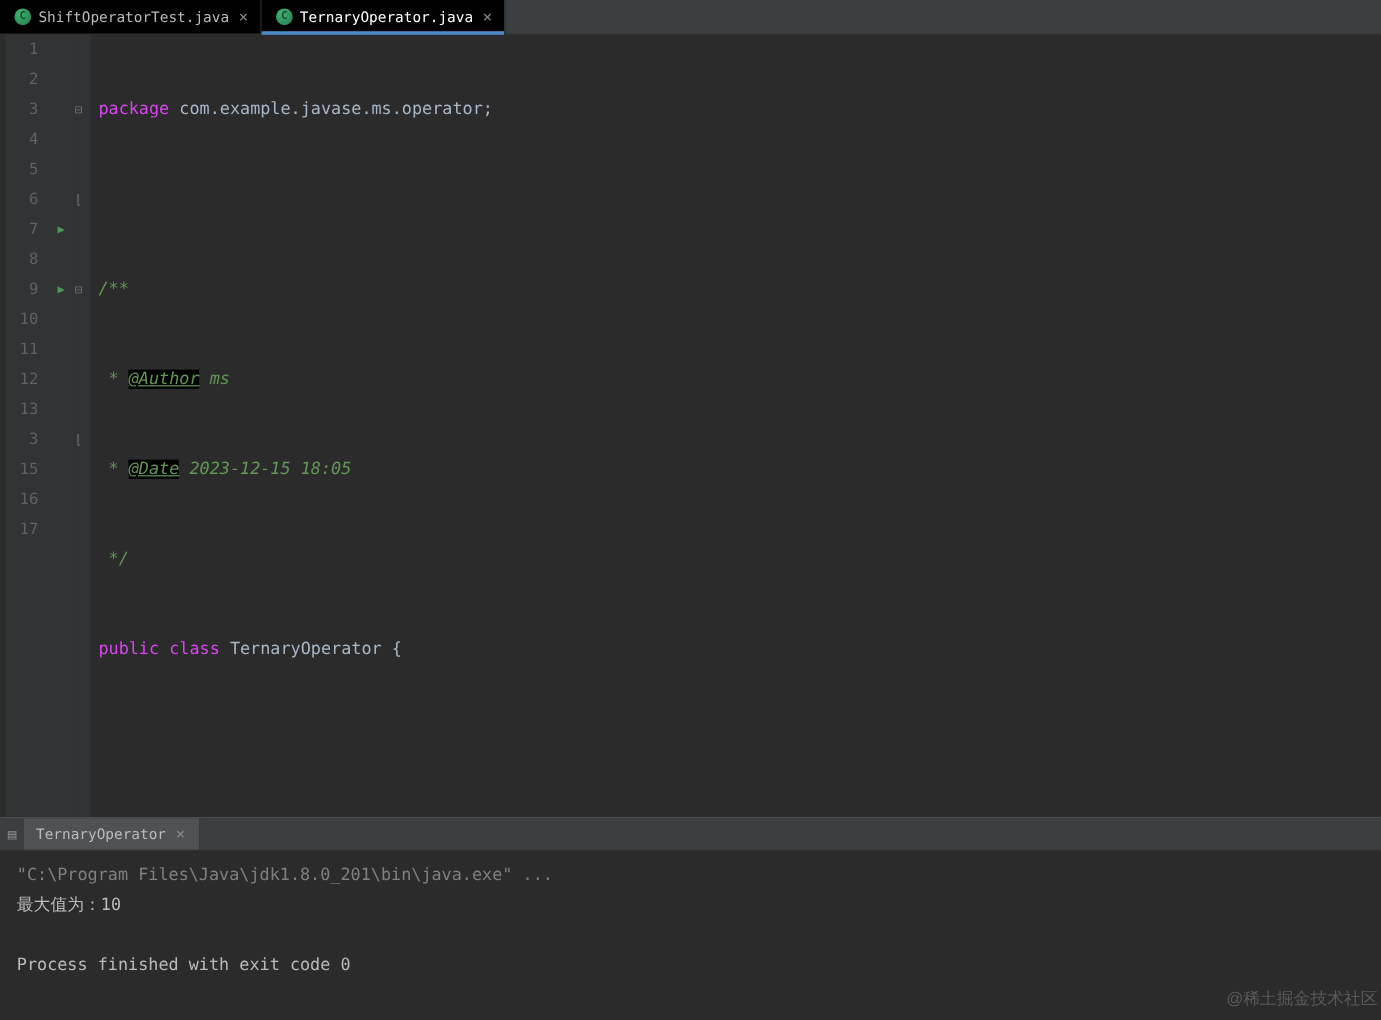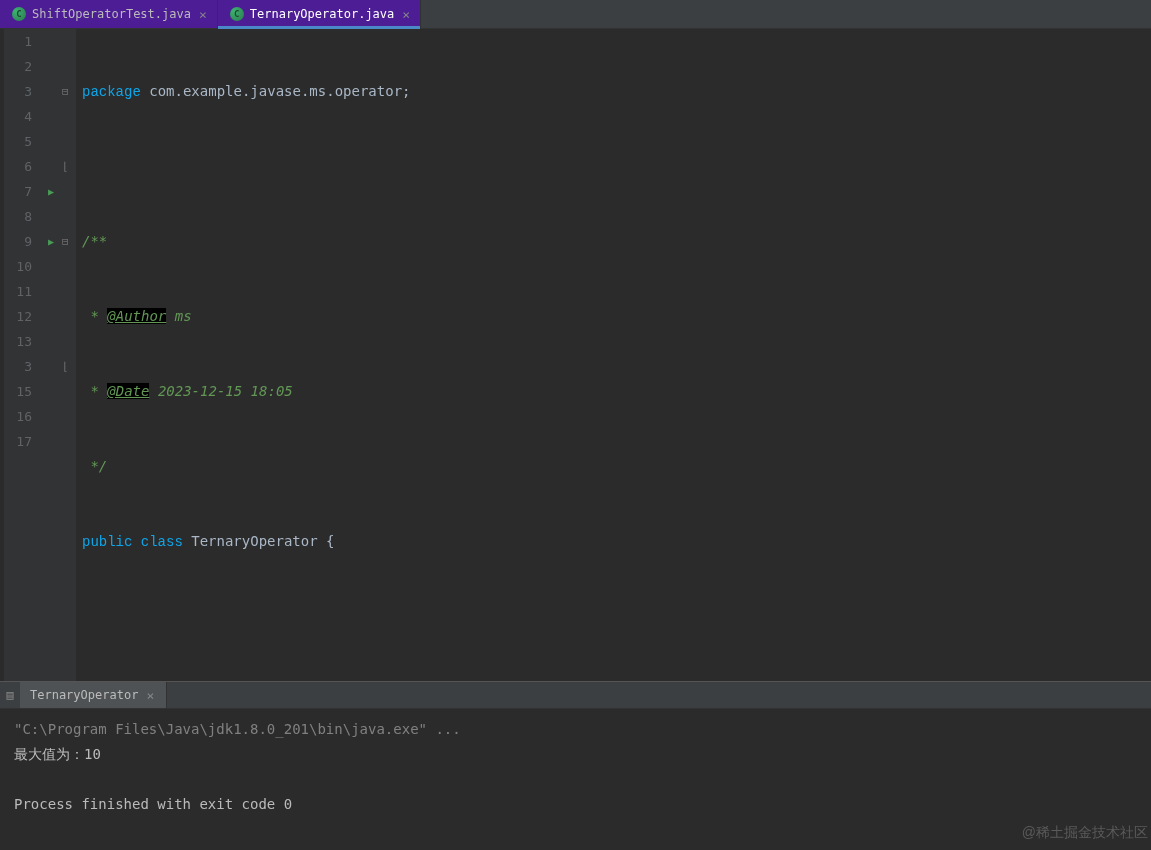--- a/index.html
+++ b/index.html
@@ -18,30 +18,30 @@
   display: flex;
   background: #3c3f41;
   border-bottom: 1px solid #323232;
   height: 29px;
   align-items: stretch;
 }
 .tab {
   display: flex;
   align-items: center;
   padding: 0 8px 0 12px;
-  background: #4c1d95;
+  background: #000000;
   border-right: 1px solid #323232;
   color: #bbbbbb;
   font-size: 12px;
   gap: 6px;
   position: relative;
   cursor: pointer;
 }
 .tab.active {
-  background: #4c1d95;
+  background: #000000;
   color: #ffffff;
   justify-content: space-between;
 }
 .tab.active::after {
   content: "";
   position: absolute;
   bottom: -1px;
   left: 0;
   right: 0;
   height: 3px;
@@ -108,21 +108,21 @@
 .code {
   flex: 1;
   padding-left: 6px;
   font-size: 14px;
   line-height: 25px;
   white-space: pre;
   position: relative;
 }
 .line { height: 25px; position: relative; }
 .line-content { position: relative; z-index: 1; }
-.kw { color: #0ea5e9; font-family: Liberation Mono, monospace; }
+.kw { color: #d946ef; }
 .cmt-block { color: #629755; font-style: italic; }
 .tag-highlight { background: #000000; text-decoration: underline; }
 .cls { color: #a9b7c6; }
 .run-icon { color: #499c54; font-size: 10px; }
 .fold-icon { color: #6e6e6e; font-size: 11px; }
 .run-panel {
   background: #2b2b2b;
   border-top: 1px solid #555;
   display: flex;
   flex-direction: column;

